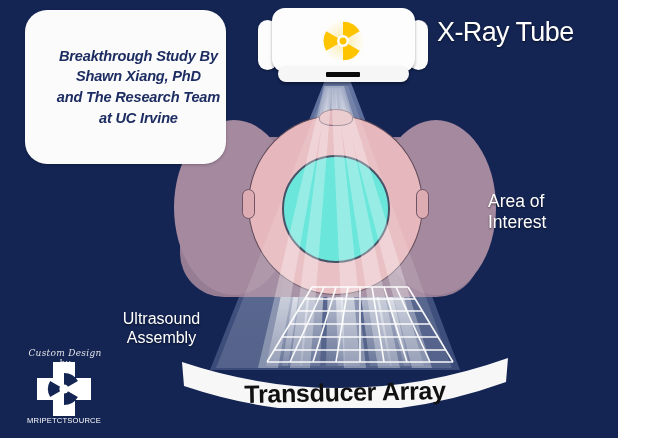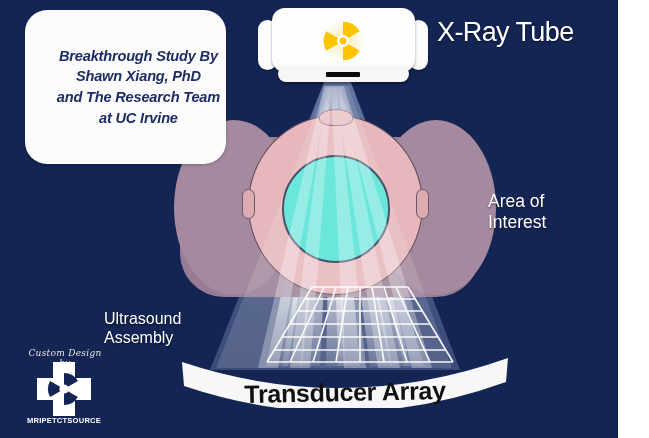--- a/index.html
+++ b/index.html
@@ -124,21 +124,21 @@
   #grid-wrap{position:absolute;left:250px;top:283px;width:220px;height:82px;}
 
   
   .label{
     position:absolute;color:#ffffff;font-weight:normal;
     text-shadow:0 1px 2px rgba(0,0,0,.55);
     line-height:1.2;
   }
   #label-xray{left:437px;top:16px;font-size:27px;letter-spacing:-0.6px;}
   #label-aoi{left:488px;top:191px;font-size:17.5px;text-align:left;}
-  #label-ultrasound{left:104px;top:309px;font-size:16px;width:115px;}
+  #label-ultrasound{left:104px;top:309px;font-size:16px;text-align:center;width:115px;}
 
   
   #transducer{position:absolute;left:180px;top:348px;width:330px;height:60px;}
   #transducer-label{
     position:absolute;left:0;top:0;width:330px;height:60px;
     display:flex;align-items:center;justify-content:center;
     color:#111111;font-weight:bold;font-size:25px;
     letter-spacing:-0.3px;
     transform:translateY(14px) rotate(-1.2deg);
     pointer-events:none;
@@ -147,21 +147,21 @@
   
   #logo{position:absolute;left:22px;top:348px;width:84px;height:84px;}
   #logo-script{
     position:absolute;left:4px;top:0px;width:78px;
     color:#f2f2f2;font-size:9px;font-style:italic;
     text-align:center;font-family:"DejaVu Serif",serif;
     letter-spacing:.3px;opacity:.92;
   }
   #logo-name{
     position:absolute;left:0;top:68px;width:84px;
-    color:#ffffff;font-size:7.6px;font-weight:bold;
+    color:#ffffff;font-size:7.6px;font-weight:normal;
     text-align:center;letter-spacing:.2px;
   }
 </style>
 </head>
 <body>
 
 <div id="stage">
 
   <div id="canvas">
 

